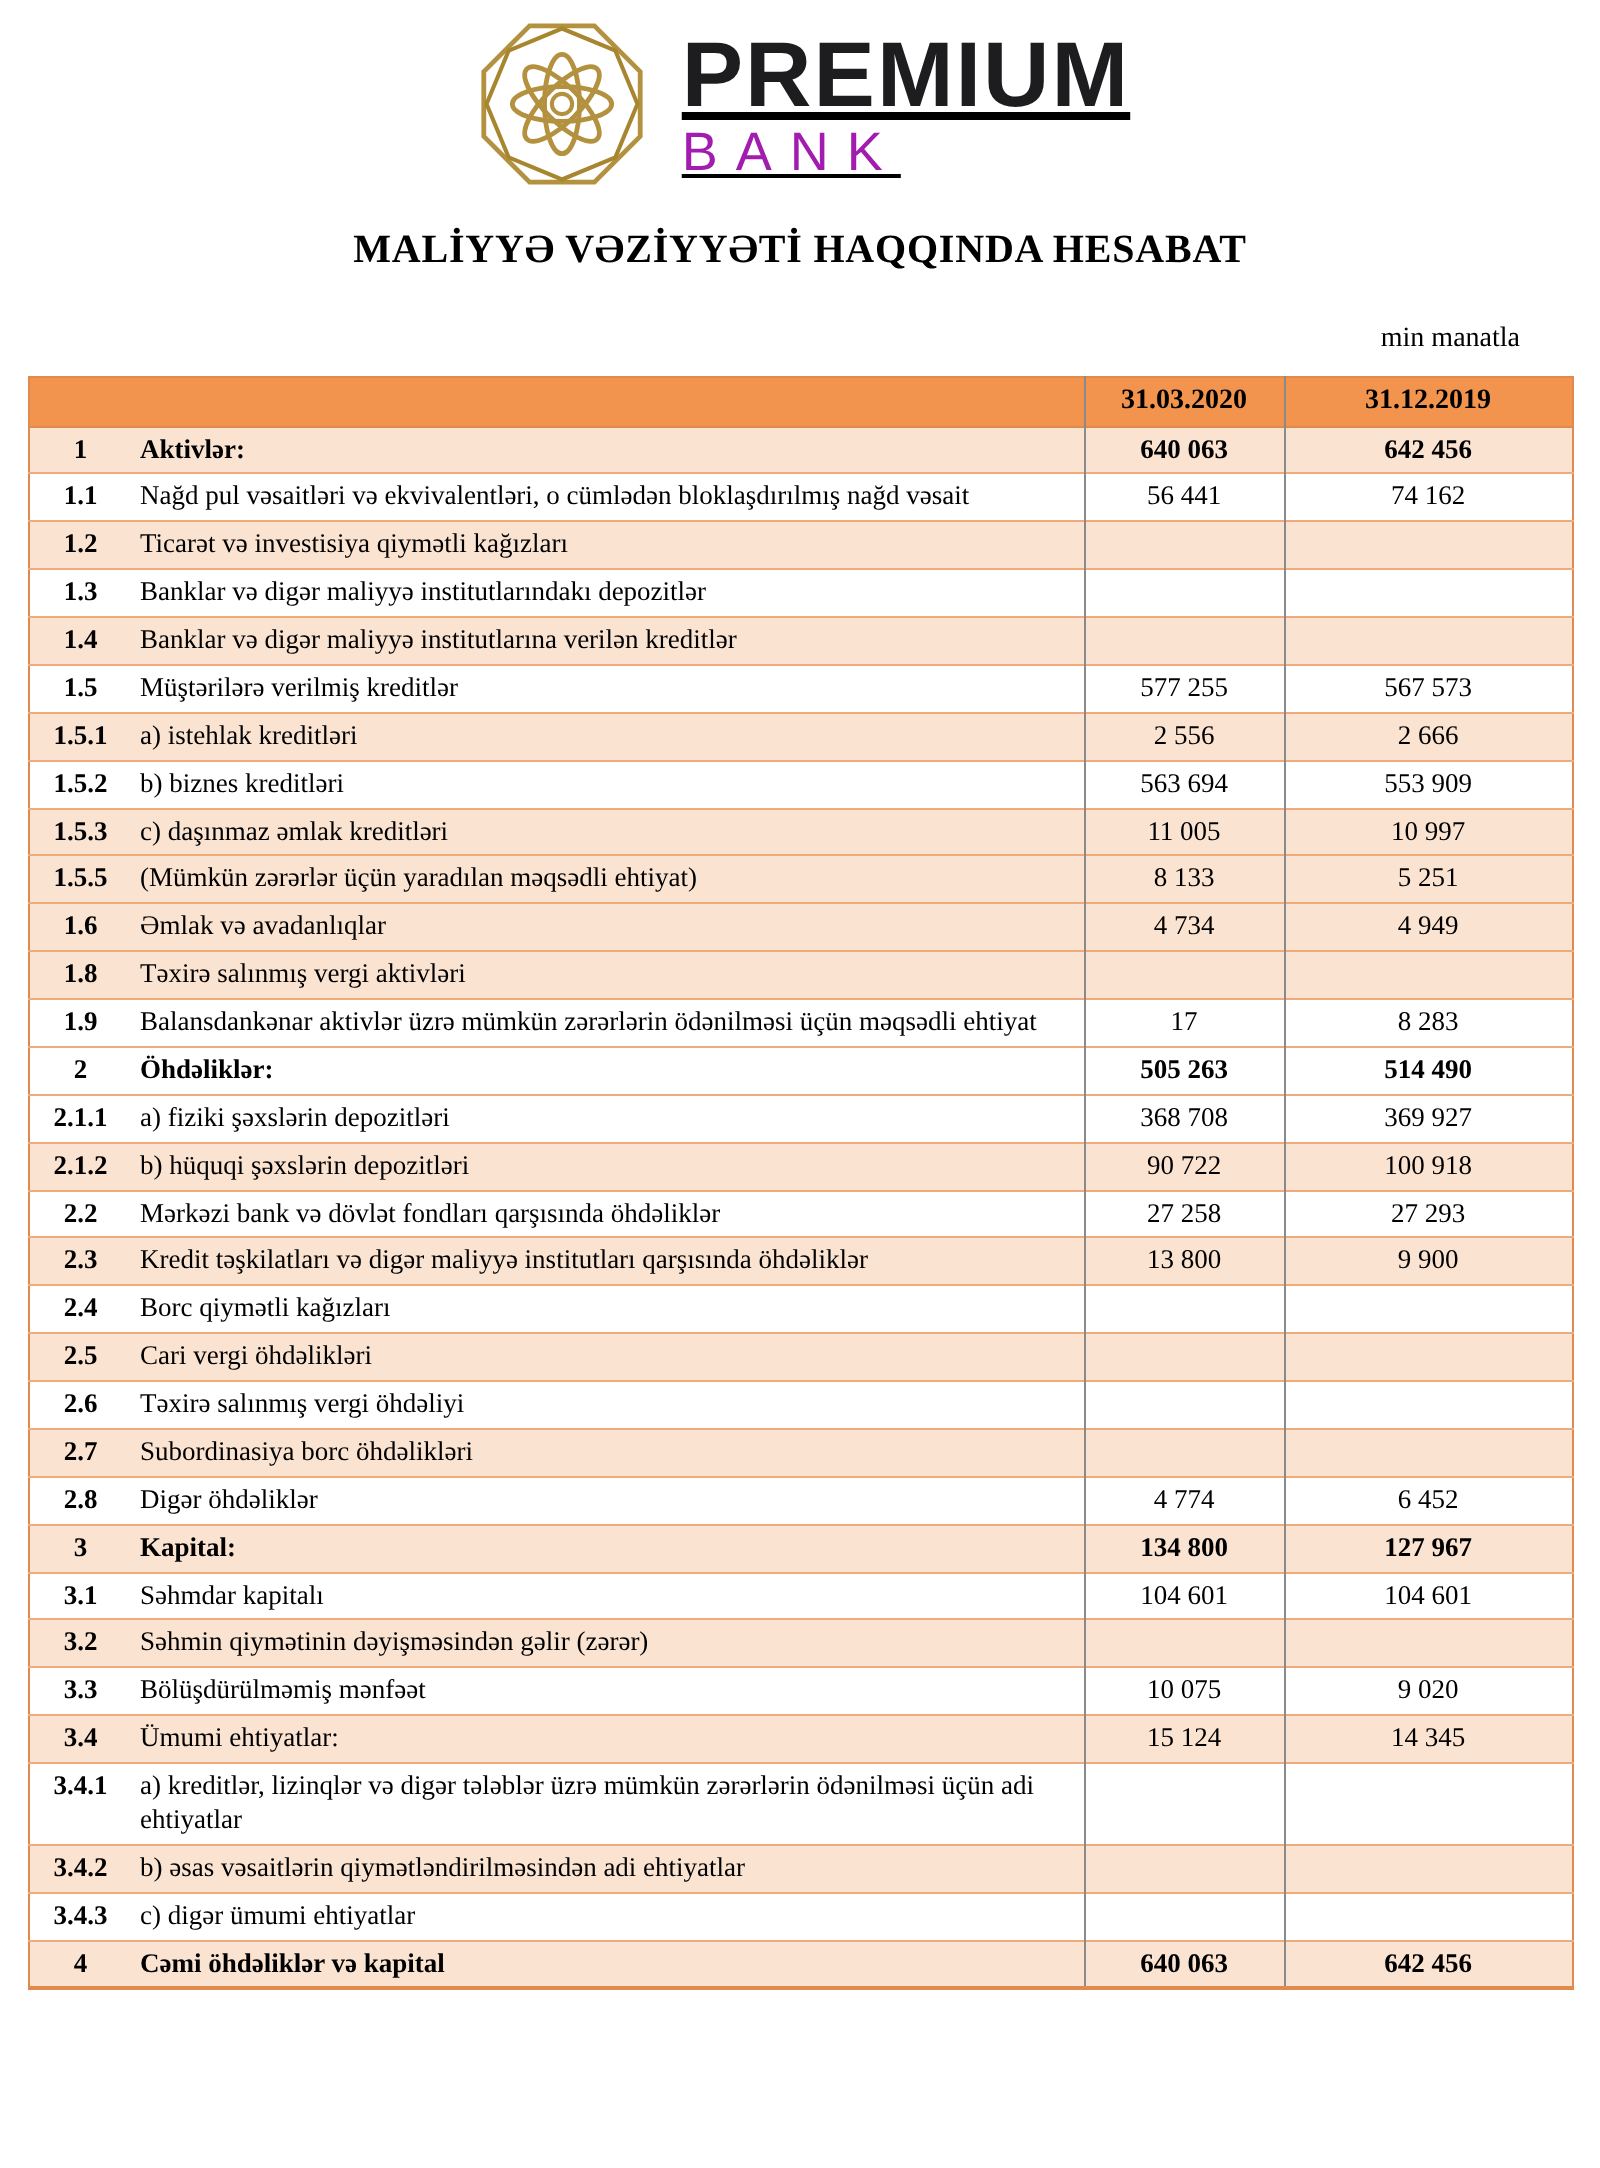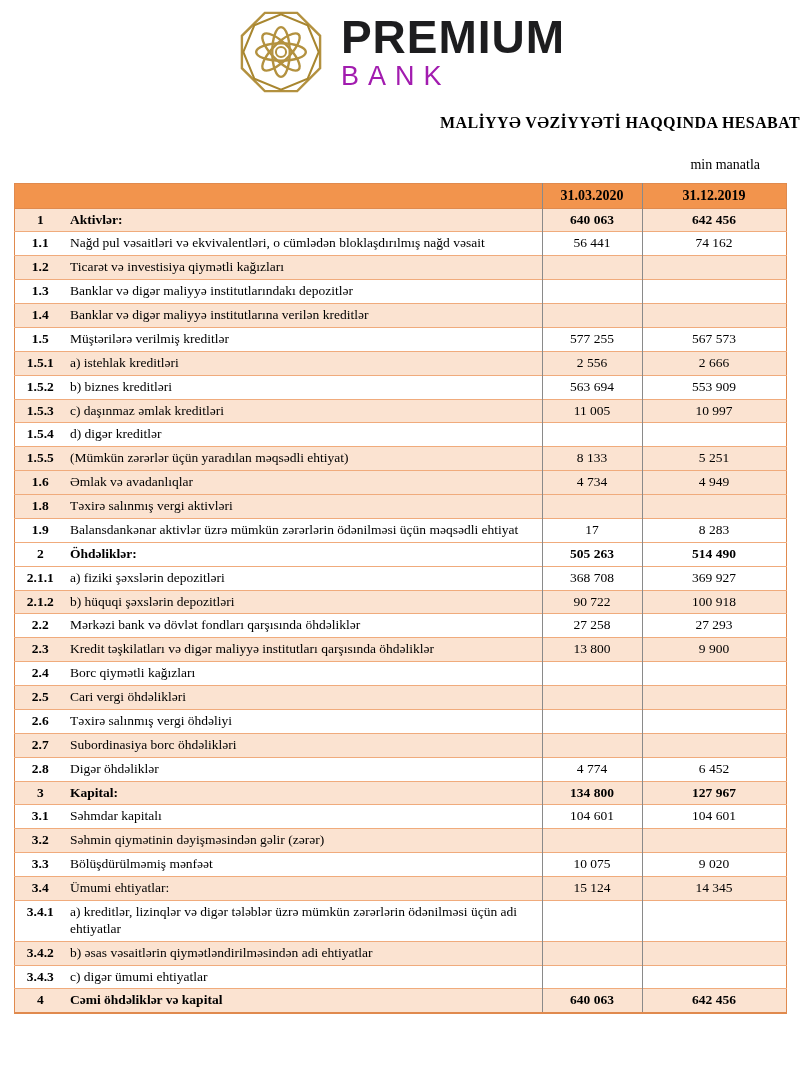--- a/index.html
+++ b/index.html
@@ -6,36 +6,36 @@
   body{
     width:800px;height:1084px;
     font-family:"Liberation Serif","DejaVu Serif",serif;
     color:#000;
     position:relative;
     -webkit-font-smoothing:antialiased;
   }
   
   .brand{
     display:flex;align-items:center;justify-content:center;
-    gap:14px;padding-top:4px;height:96px;
+    gap:14px;padding-top:4px;height:96px;text-decoration:underline;
   }
   .brand-emblem{width:92px;height:92px;flex:0 0 auto;}
   .brand-text{display:flex;flex-direction:column;line-height:1;}
   .brand-name{
     font-family:"Liberation Sans","DejaVu Sans",sans-serif;
     font-weight:bold;font-size:46px;letter-spacing:1px;color:#1d1d1f;
   }
   .brand-sub{
     font-family:"Liberation Sans","DejaVu Sans",sans-serif;
     font-weight:500;font-size:27px;letter-spacing:9px;color:#a21caf;
     margin-top:3px;
   }
   
   .doc-title{
-    text-align:right;font-weight:bold;font-size:16px;
+    text-align:center;font-weight:bold;font-size:20px;
     letter-spacing:0.4px;margin-top:14px;
   }
   .unit-note{
     text-align:right;font-weight:normal;font-size:14px;
     padding-right:40px;margin-top:25px;margin-bottom:10px;
   }
   
   table.fin{
     width:772px;margin:0 auto;border-collapse:collapse;
     table-layout:fixed;font-size:13.5px;
@@ -149,26 +149,20 @@
     <td class="c-label">b) biznes kreditləri</td>
     <td class="c-v">563 694</td>
     <td class="c-v">553 909</td>
   </tr>
       <tr class="shaded">
     <td class="c-no">1.5.3</td>
     <td class="c-label">c) daşınmaz əmlak kreditləri</td>
     <td class="c-v">11 005</td>
     <td class="c-v">10 997</td>
   </tr>
-      <tr>
-    <td class="c-no">1.5.4</td>
-    <td class="c-label">d) digər kreditlər</td>
-    <td class="c-v"></td>
-    <td class="c-v"></td>
-  </tr>
       <tr class="shaded">
     <td class="c-no">1.5.5</td>
     <td class="c-label">(Mümkün zərərlər üçün yaradılan məqsədli ehtiyat)</td>
     <td class="c-v">8 133</td>
     <td class="c-v">5 251</td>
   </tr>
       <tr class="shaded">
     <td class="c-no">1.6</td>
     <td class="c-label">Əmlak və avadanlıqlar</td>
     <td class="c-v">4 734</td>

